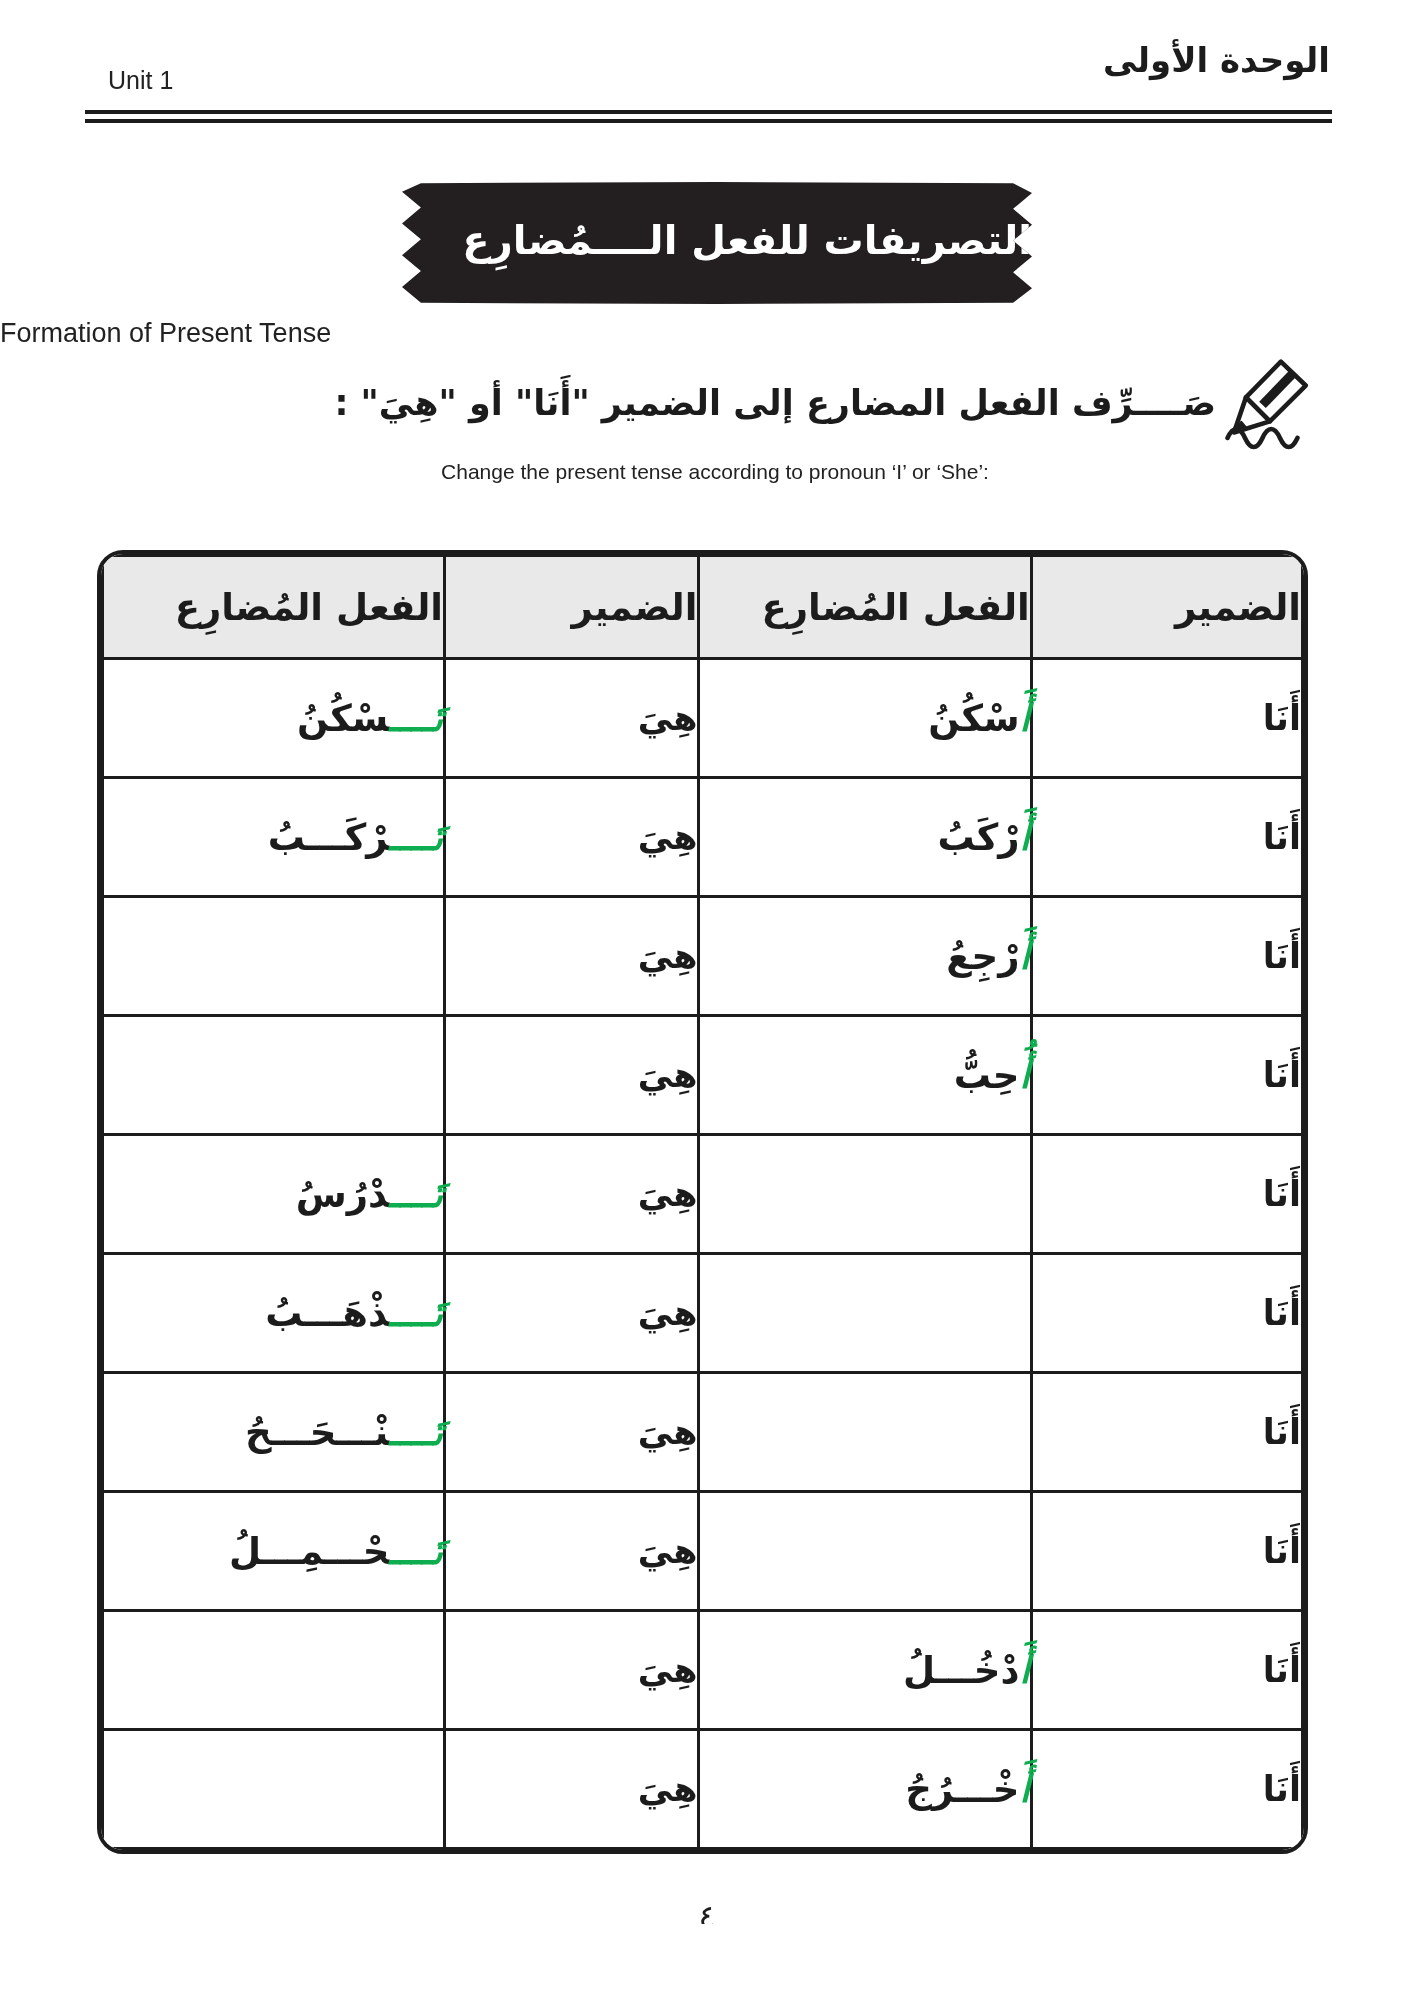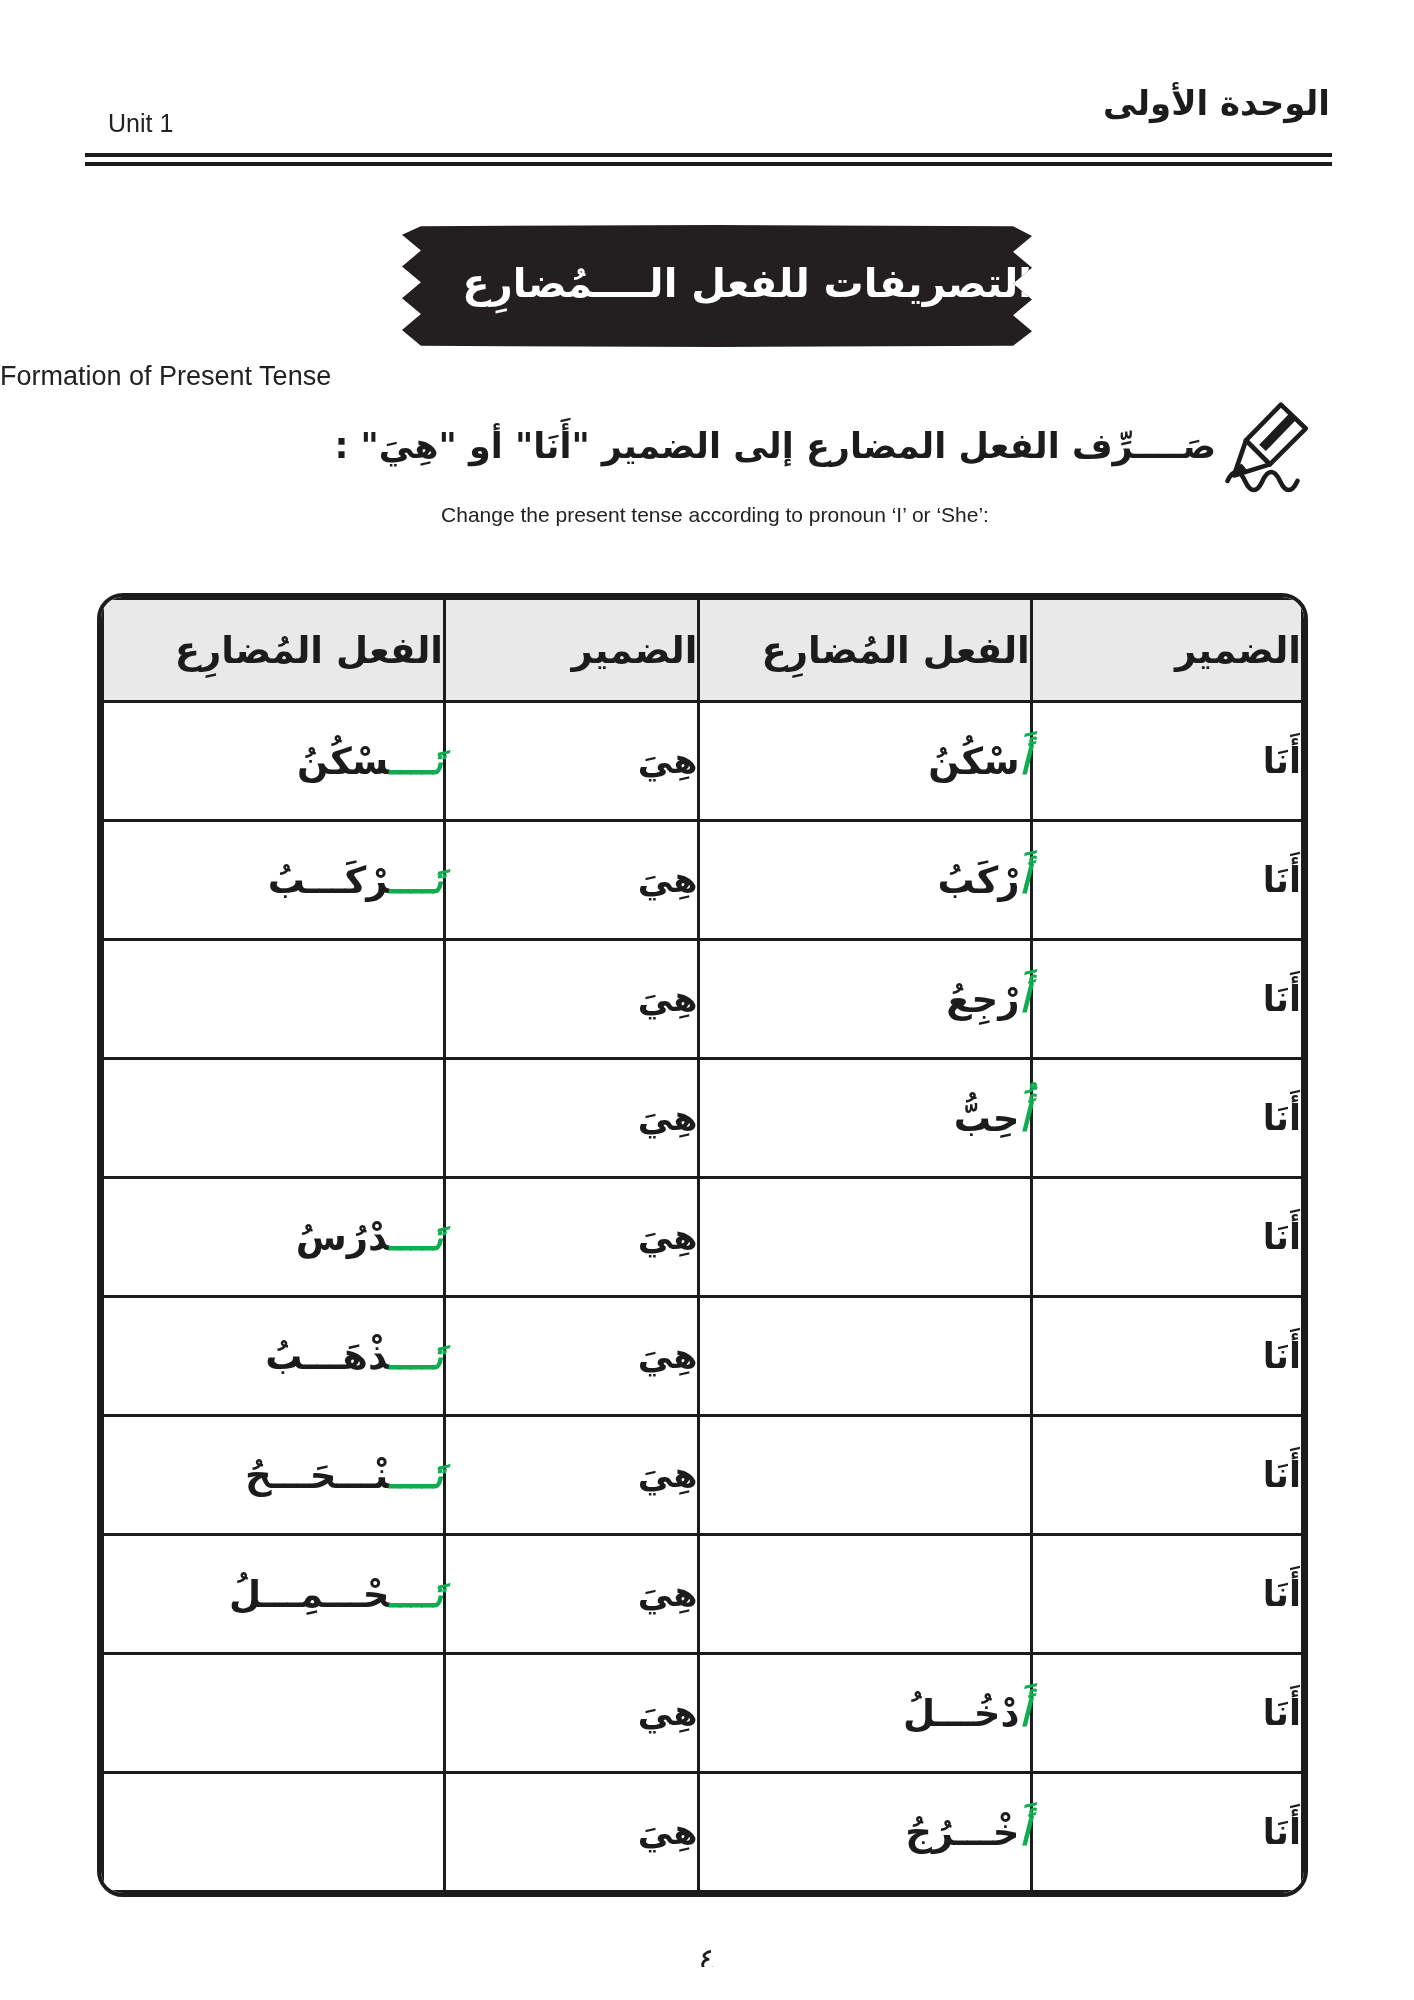--- a/index.html
+++ b/index.html
@@ -1,18 +1,18 @@
 <!DOCTYPE html>
 <html lang="ar" style="--green: #0ead4f; --ink: #1c1c1c;"><head>
 <meta charset="utf-8">
 <style>
   html,body{margin:0;padding:0;background:#ffffff;}
   .page{
     position:relative;width:1414px;height:1924px;background:#fff;overflow:hidden;
-    font-family:"DejaVu Sans",sans-serif;color:var(--ink,#1c1c1c);margin-top:43px;
+    font-family:"DejaVu Sans",sans-serif;color:var(--ink,#1c1c1c);
   }
   
   .unit-en{position:absolute;left:108px;top:66px;font-size:25px;font-family:"Liberation Sans",sans-serif;color:#222;}
   .unit-ar{position:absolute;right:84px;top:40px;font-size:34px;font-weight:bold;direction:rtl;}
   .rule{position:absolute;left:85px;top:110px;width:1247px;height:5px;border-top:4px solid #1c1c1c;border-bottom:4px solid #1c1c1c;}
   
   .ribbon{
     position:absolute;left:402px;top:182px;width:630px;height:122px;background:#231f20;
     display:flex;align-items:center;justify-content:flex-end;
     clip-path:polygon(3% 1%,50% 0%,97% 1%,100% 9%,97% 22%,100% 35%,97% 48%,100% 61%,97% 74%,100% 87%,97% 99%,50% 100%,3% 99%,0% 86%,3% 73%,0% 60%,3% 47%,0% 34%,3% 21%,0% 8%);

